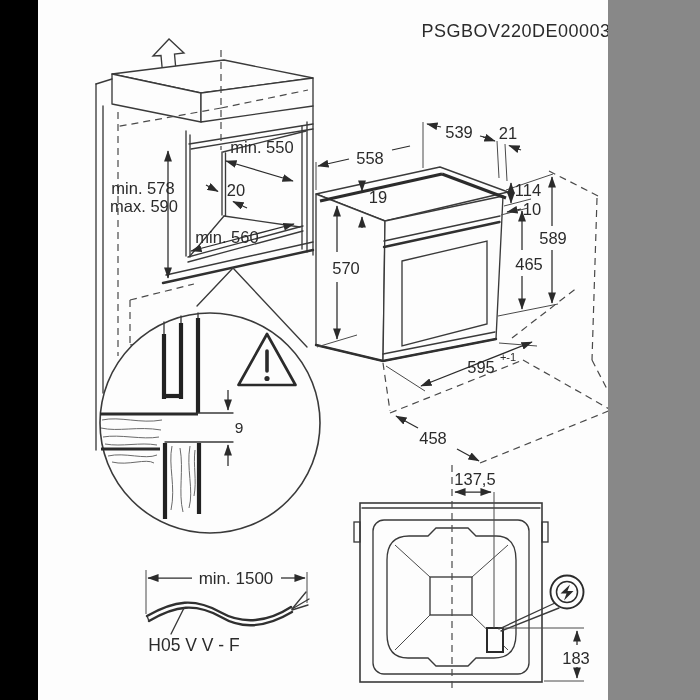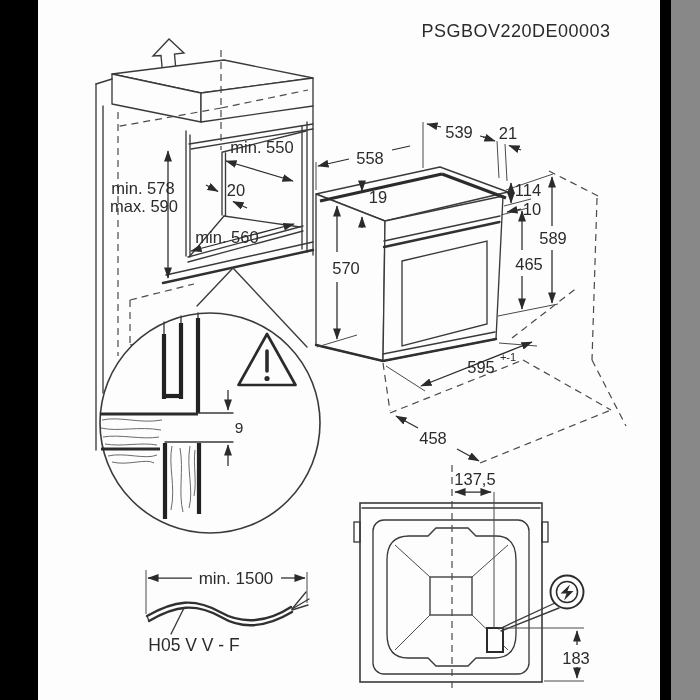--- a/index.html
+++ b/index.html
@@ -1,16 +1,16 @@
 <!DOCTYPE html>
 <html><head>
 <meta charset="utf-8">
 <style>
   html,body{margin:0;padding:0;background:#888;}
-  #stage{position:relative;width:671px;height:700px;background:#fdfdfd;overflow:hidden;}
+  #stage{position:relative;width:608px;height:700px;background:#fdfdfd;overflow:hidden;}
   svg{display:block;}
   text{font-family:"Liberation Sans","DejaVu Sans",sans-serif;fill:#2b2b2b;}
   .ln{stroke:#3a3a3a;stroke-width:1.35;fill:none;stroke-linecap:round;}
   .ln2{stroke:#303030;stroke-width:2.4;fill:none;stroke-linecap:round;}
   .ln3{stroke:#2b2b2b;stroke-width:3.2;fill:none;stroke-linecap:butt;}
   .xth{stroke:#222;stroke-width:4.2;fill:none;stroke-linecap:butt;}
   .dim{stroke:#2b2b2b;stroke-width:1.25;fill:none;}
   .ext{stroke:#4a4a4a;stroke-width:1;fill:none;}
   .dash{stroke:#4a4a4a;stroke-width:1.2;fill:none;stroke-dasharray:7 5;}
   .grain{stroke:#6a6a6a;stroke-width:1;fill:none;}

